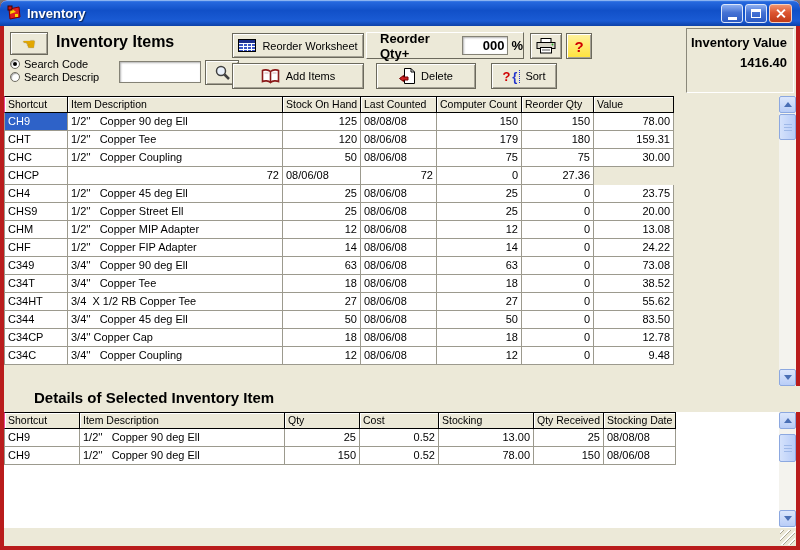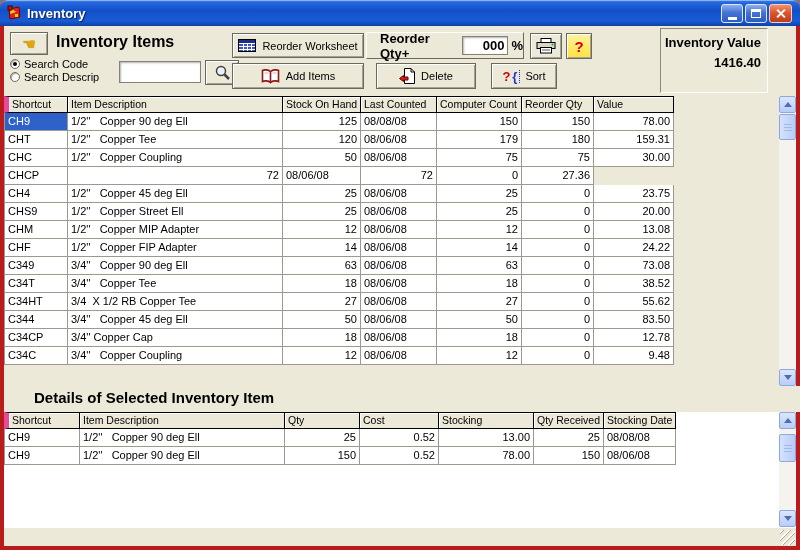--- a/index.html
+++ b/index.html
@@ -65,41 +65,41 @@
   #percent-label{font-size:13px;font-weight:bold;margin-left:3px;}
   #print-btn{left:526px;top:7px;width:32px;height:26px;}
   #help-btn{left:562px;top:7px;width:26px;height:26px;
     background:linear-gradient(180deg,#FFF2A0,#FFE23C);
     font-size:15px;font-weight:bold;color:#D00000;}
   #delete-btn{left:372px;top:37px;width:100px;height:26px;}
   #sort-btn{left:487px;top:37px;width:66px;height:26px;gap:2px;}
   #sort-btn .q{color:#D00000;font-weight:bold;font-size:13px;}
   #sort-btn .b{color:#2233CC;font-weight:bold;font-size:13px;}
   #sort-btn .dots{width:1px;height:13px;border-left:1px dotted #2233CC;margin-right:3px;}
-  #inv-value-panel{position:absolute;left:656px;top:2px;width:108px;height:65px;
+  #inv-value-panel{position:absolute;left:682px;top:2px;width:108px;height:65px;
     border:1px solid;border-color:#8a887a #fff #fff #8a887a;
     text-align:right;padding:6px 6px 0 0;}
   #inv-value-label{font-size:13px;font-weight:bold;line-height:15px;}
   #inv-value-amount{font-size:13px;font-weight:bold;margin-top:5px;}
 
   
   #main-region{position:absolute;top:70px;left:0;width:792px;height:290px;background:#ECE9D8;}
   #details-strip{position:absolute;top:360px;left:12px;width:792px;height:26px;background:#ECE9D8;}
   #details-heading{position:absolute;left:18px;top:3px;font-size:15px;font-weight:bold;}
   #details-panel{position:absolute;top:386px;left:0;width:792px;height:115px;background:#fff;}
 
   .trow{display:grid;}
   #inv-table{position:absolute;left:0;top:0;}
   #inv-table .trow{grid-template-columns:64px 215px 78px 76px 85px 72px 80px;}
   #det-table{position:absolute;left:0;top:0;}
   #det-table .trow{grid-template-columns:76px 205px 75px 79px 95px 70px 72px;}
   .hcell{height:17px;line-height:15px;font-size:10.5px;padding:0 2px 0 3px;background:#ECE9D8;
     border:1px solid #000;border-left:none;box-shadow:inset 1px 1px 0 #fff;
     overflow:hidden;white-space:nowrap;}
-  .hrow .hcell:first-child{border-left:5px solid #ec4899;}
+  .hrow .hcell:first-child{border-left:1px solid #ec4899;}
   .cell{height:18px;line-height:17px;font-size:11px;padding:0 3px;background:#fff;
     border-right:1px solid #9c9a8e;border-bottom:1px solid #9c9a8e;
     overflow:hidden;white-space:pre;}
   .brow .cell:first-child{border-left:1px solid #9c9a8e;}
   .cell.num{text-align:right;}
   .cell.selected{background:#2E62C8;color:#fff;}
 
   
   .sb{position:absolute;width:17px;background:#F4F3EE;}
   .sb-btn{position:absolute;left:0;width:17px;height:17px;border:1px solid #8CA8E0;border-radius:2px;

